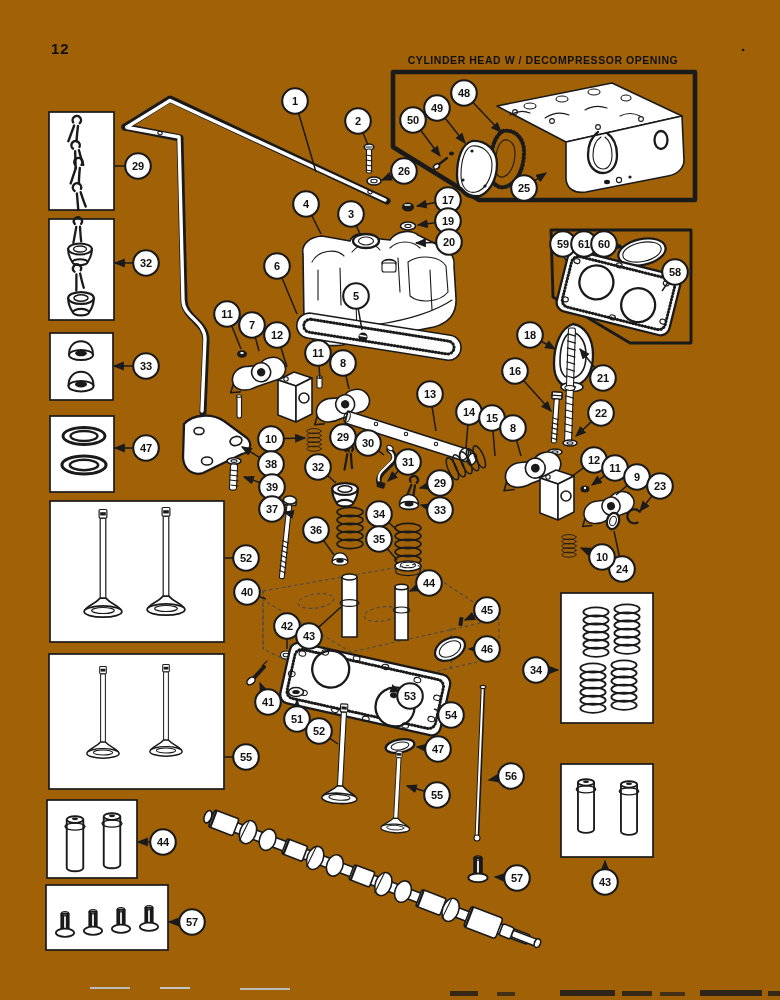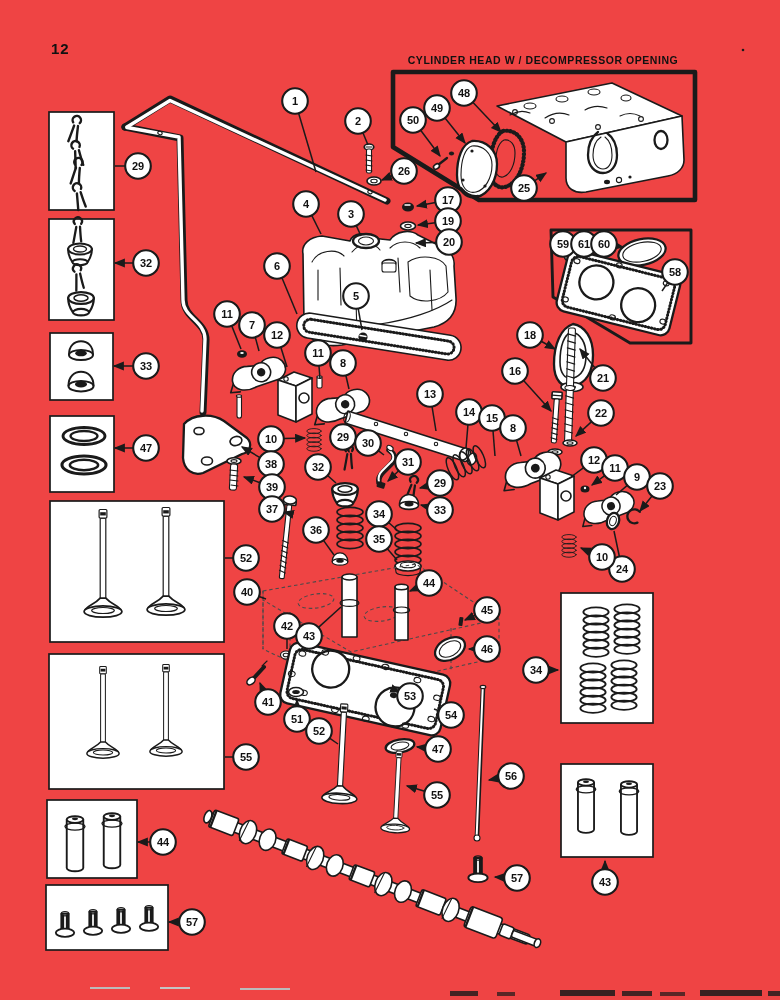--- a/index.html
+++ b/index.html
@@ -1,16 +1,16 @@
 <!DOCTYPE html>
 <html><head>
 <meta charset="utf-8">
 <style>
   html,body{margin:0;padding:0;background:#e8e8e4;}
-  #page{position:relative;width:780px;height:1000px;background:#ef4444;overflow:hidden;
+  #page{position:relative;width:780px;height:1000px;background:#a16207;overflow:hidden;
         font-family:"Liberation Sans",sans-serif;}
   svg{display:block}
   .ln{fill:none;stroke:#1a1a1a;stroke-width:1.6;stroke-linecap:round;stroke-linejoin:round}
   .lnw{fill:#fff;stroke:#1a1a1a;stroke-width:1.6;stroke-linecap:round;stroke-linejoin:round}
   .fill{fill:#1a1a1a;stroke:none}
   .thin{stroke-width:1.1}
   .b2{stroke-width:2.3}
   .b3{stroke-width:2.9}
   .b45{stroke-width:4.6}
   .thick{fill:none;stroke:#1a1a1a;stroke-width:7;stroke-linecap:round;stroke-linejoin:round}

